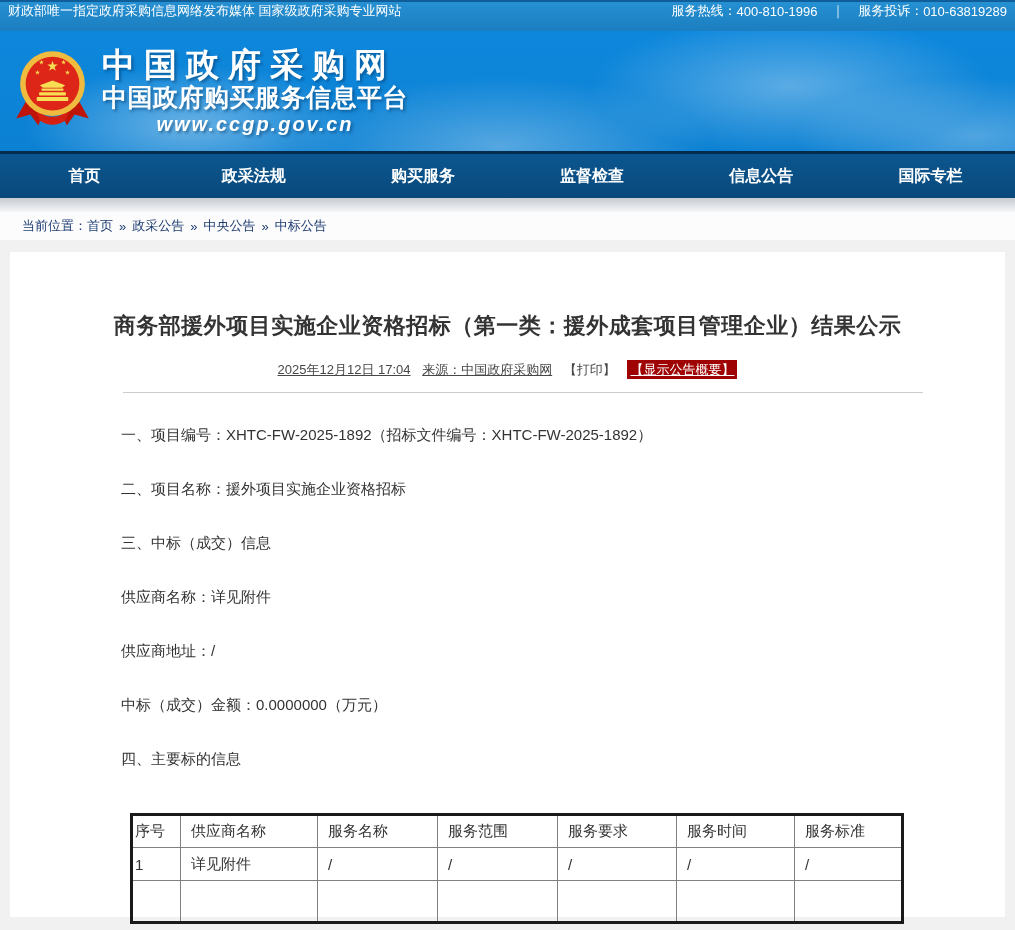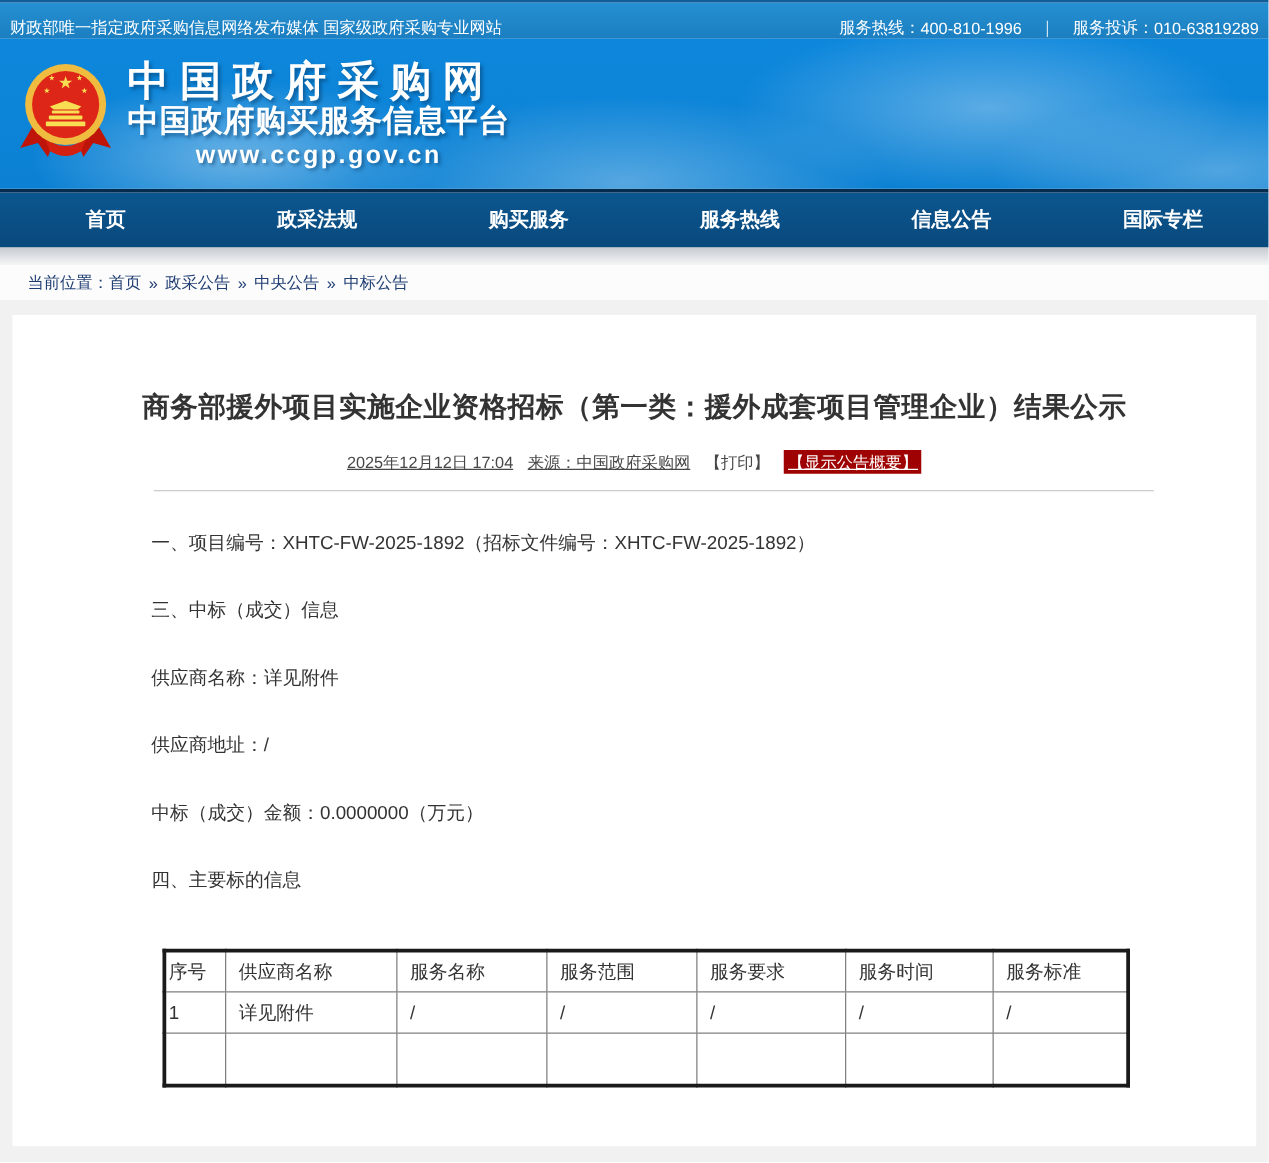--- a/index.html
+++ b/index.html
@@ -7,42 +7,42 @@
   body {
     width:1015px; font-family:"Liberation Sans","DejaVu Sans",sans-serif;
     background:#fff;
   }
   .page { width:1015px; height:930px; background:#f1f1f1; overflow:hidden; position:relative; }
 
   
   .topbar {
     height:31px; background:linear-gradient(180deg,#2590d2 0%,#1b7ec0 100%);
     border-top:2px solid #0f5d99;
-    display:flex; justify-content:space-between; align-items:flex-end;
+    display:flex; justify-content:space-between; align-items:flex-start;
     padding:0 8px; color:#fff; font-size:13px;
   }
   .topbar-right { display:flex; align-items:center; }
   .tb-sep { margin:0 14px; opacity:.9; }
 
   
   .header {
     height:120px; position:relative;
     background:
       radial-gradient(ellipse 230px 85px at 190px 95px,  rgba(255,255,255,.38), rgba(255,255,255,0) 72%),
       radial-gradient(ellipse 300px 100px at 500px 115px, rgba(255,255,255,.30), rgba(255,255,255,0) 70%),
       radial-gradient(ellipse 280px 95px at 790px 55px,  rgba(255,255,255,.32), rgba(255,255,255,0) 72%),
       radial-gradient(ellipse 260px 85px at 975px 105px, rgba(255,255,255,.28), rgba(255,255,255,0) 70%),
       linear-gradient(180deg,#0d87dc 0%,#0c81d3 100%);
   }
   .logo { position:absolute; left:13px; top:16px; display:flex; align-items:flex-start; cursor:pointer; }
   .emblem { width:79px; height:86px; flex:0 0 auto; }
   .logo-text { margin-left:10px; color:#fff; text-shadow:2px 2px 3px rgba(6,58,106,.55); }
   .site-name { font-size:33px; font-weight:bold; letter-spacing:9px; line-height:1.08; white-space:nowrap; }
   .site-sub  { font-size:25px; font-weight:bold; letter-spacing:.5px; line-height:1.18; white-space:nowrap; }
-  .site-url  { font-size:20px; font-weight:bold; letter-spacing:2px; text-align:center; line-height:1.25; }
+  .site-url  { font-size:20px; font-weight:bold; letter-spacing:2px; text-align:center; line-height:1.25;font-style:italic; }
 
   
   .nav {
     height:47px; background:linear-gradient(180deg,#0b568f 0%,#09497c 100%);
     border-top:3px solid #042c4f;
     display:flex; align-items:center;
   }
   .nav-item {
     flex:1; text-align:center; color:#fff; font-size:16px; font-weight:bold;
     text-decoration:none; cursor:pointer;
@@ -137,21 +137,21 @@
         <div class="site-sub">中国政府购买服务信息平台</div>
         <div class="site-url">www.ccgp.gov.cn</div>
       </div>
     </div>
   </div>
 
   <div class="nav">
     <a class="nav-item">首页</a>
     <a class="nav-item">政采法规</a>
     <a class="nav-item">购买服务</a>
-    <a class="nav-item">服务热线</a>
+    <a class="nav-item">监督检查</a>
     <a class="nav-item">信息公告</a>
     <a class="nav-item">国际专栏</a>
   </div>
   <div class="nav-fade"></div>
 
   <div class="breadcrumb">
     <span>当前位置：</span>
     <a>首页</a>
     <span class="bc-sep">»</span>
     <a>政采公告</a>
@@ -168,20 +168,21 @@
       <span>2025年12月12日 17:04</span>
       <span>来源：中国政府采购网</span>
       <a>【打印】</a>
       <a class="summary-btn">【显示公告概要】</a>
     </div>
 
     <hr class="rule">
 
     <div class="article-body">
       <p class="para"><b>一、项目编号：XHTC-FW-2025-1892</b><span>（招标文件编号：XHTC-FW-2025-1892）</span></p>
+      <p class="para"><b>二、项目名称：援外项目实施企业资格招标</b><span></span></p>
       <p class="para"><b>三、中标（成交）信息</b><span></span></p>
       <p class="para"><b></b><span>供应商名称：详见附件</span></p>
       <p class="para"><b></b><span>供应商地址：/</span></p>
       <p class="para"><b></b><span>中标（成交）金额：0.0000000（万元）</span></p>
       <p class="para"><b>四、主要标的信息</b><span></span></p>
 
       <table class="info-table">
         <colgroup>
           <col class="c0">
             <col class="c1">

